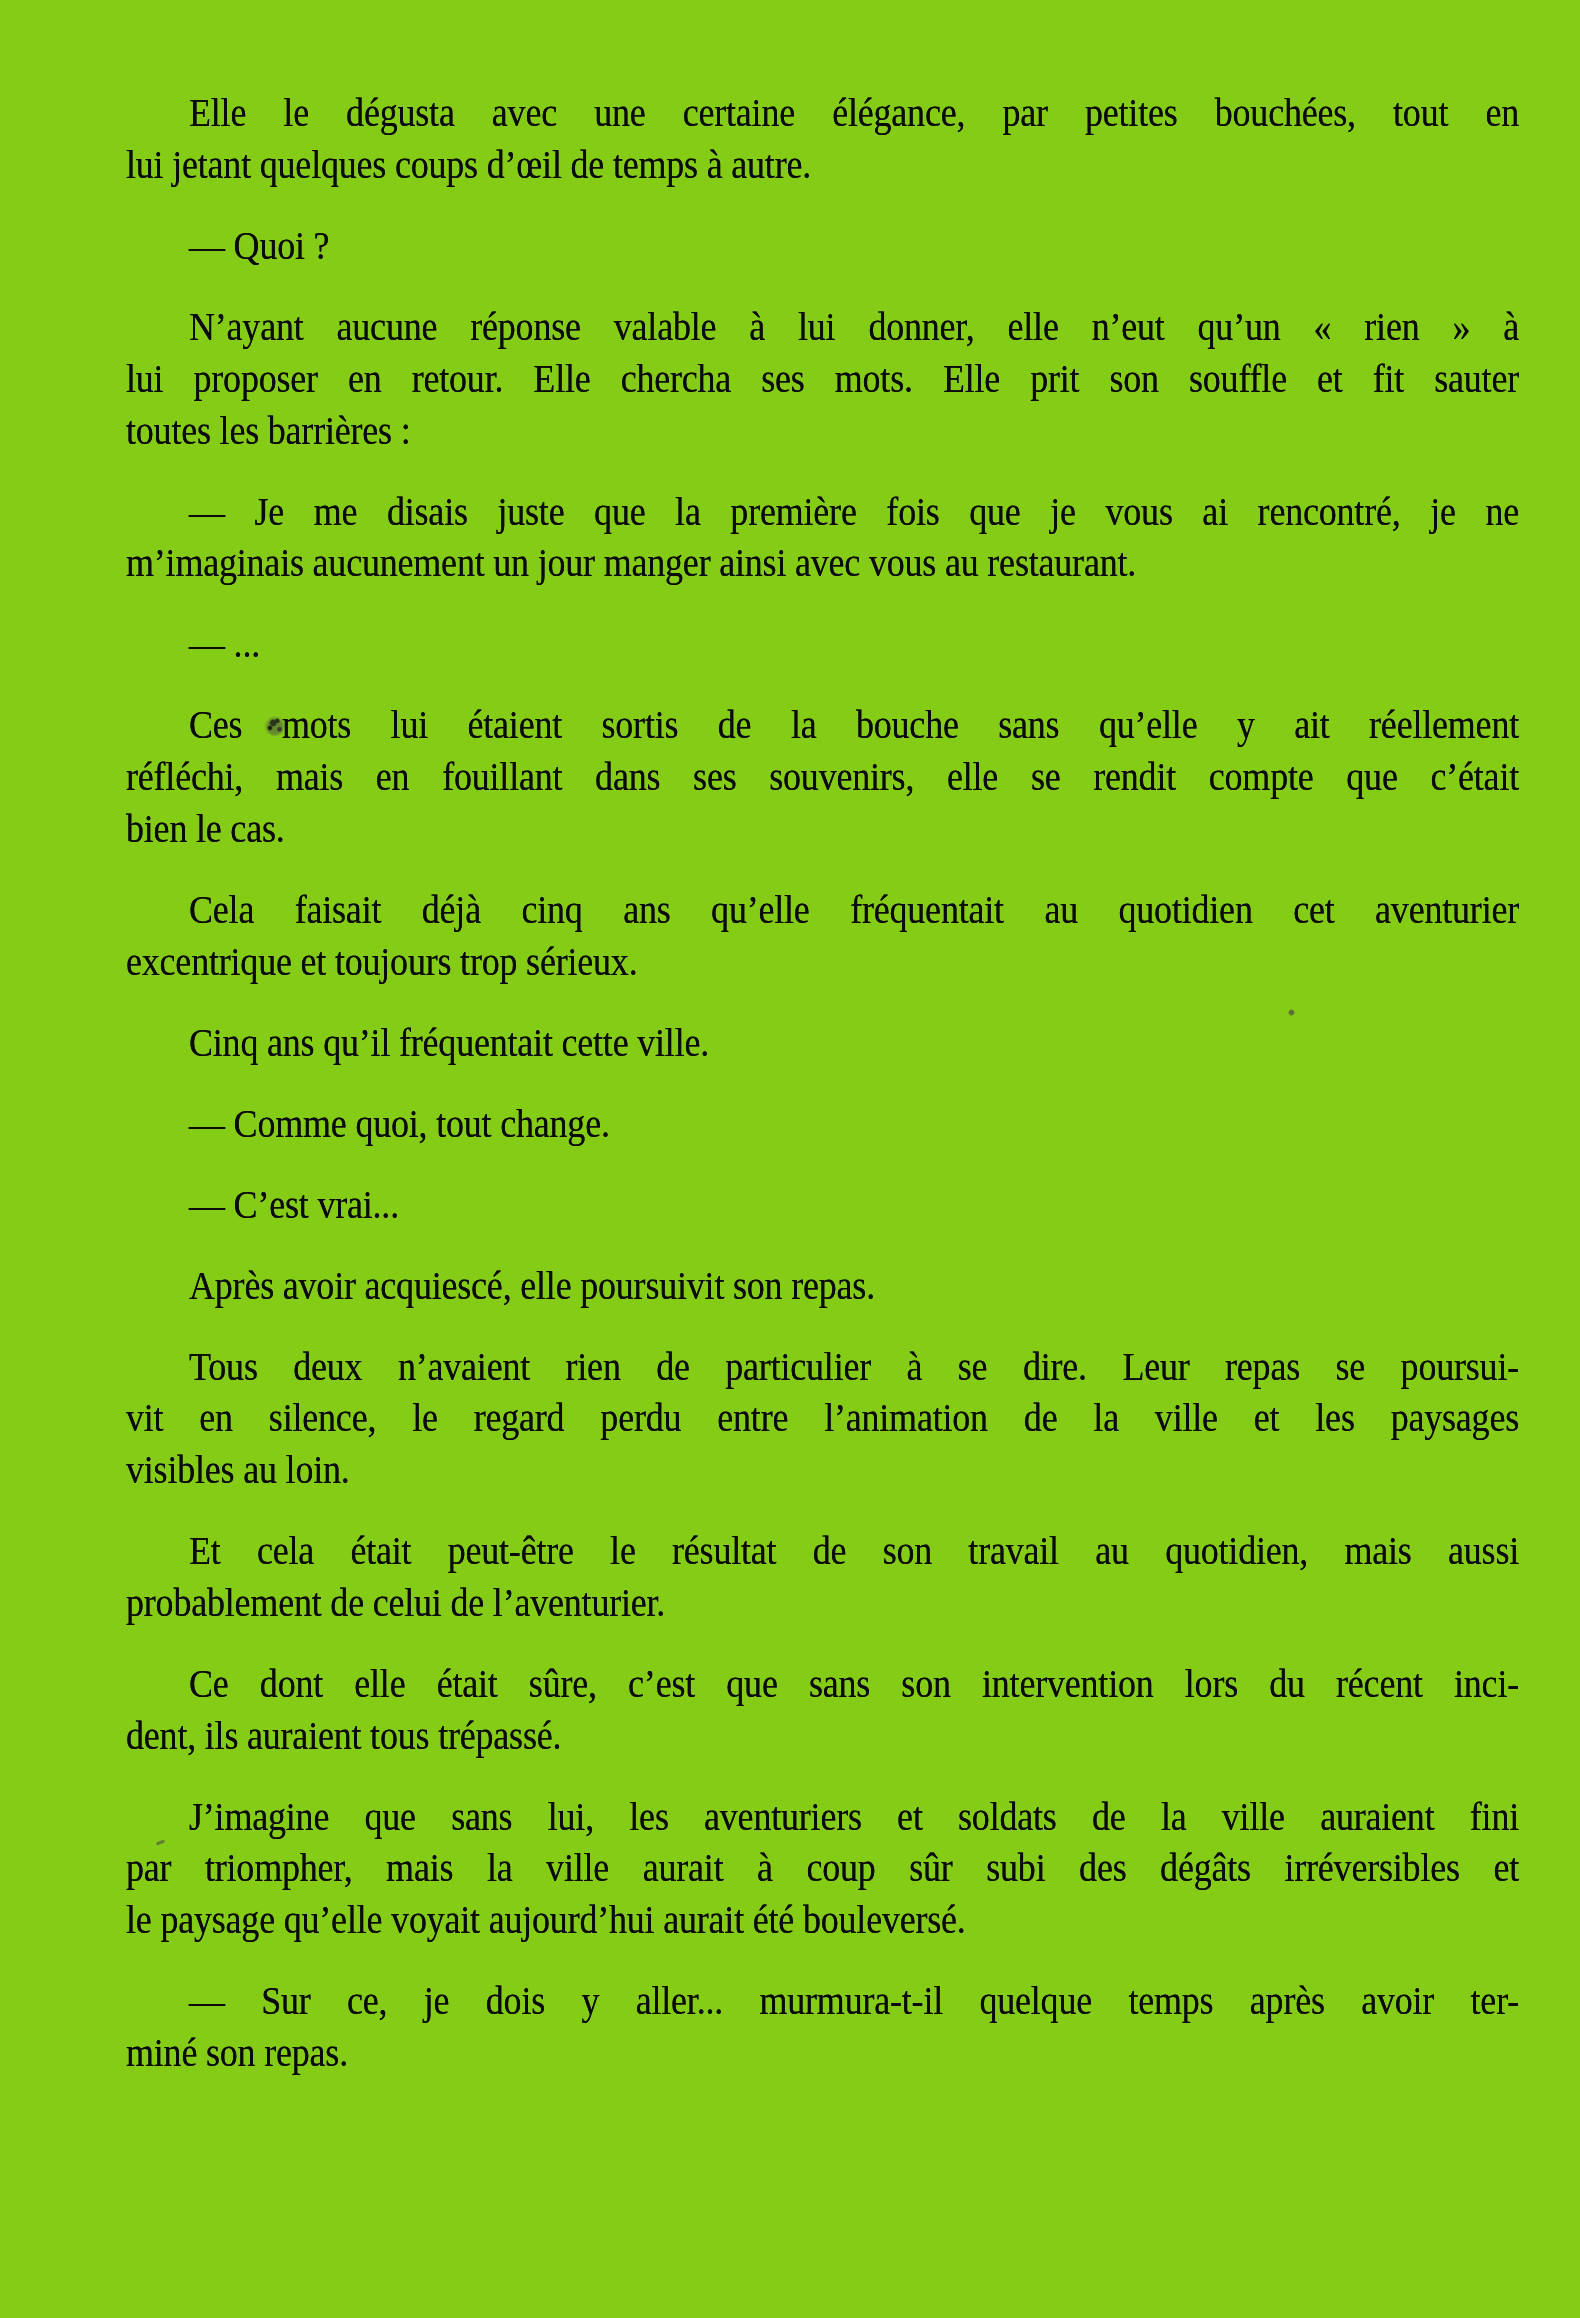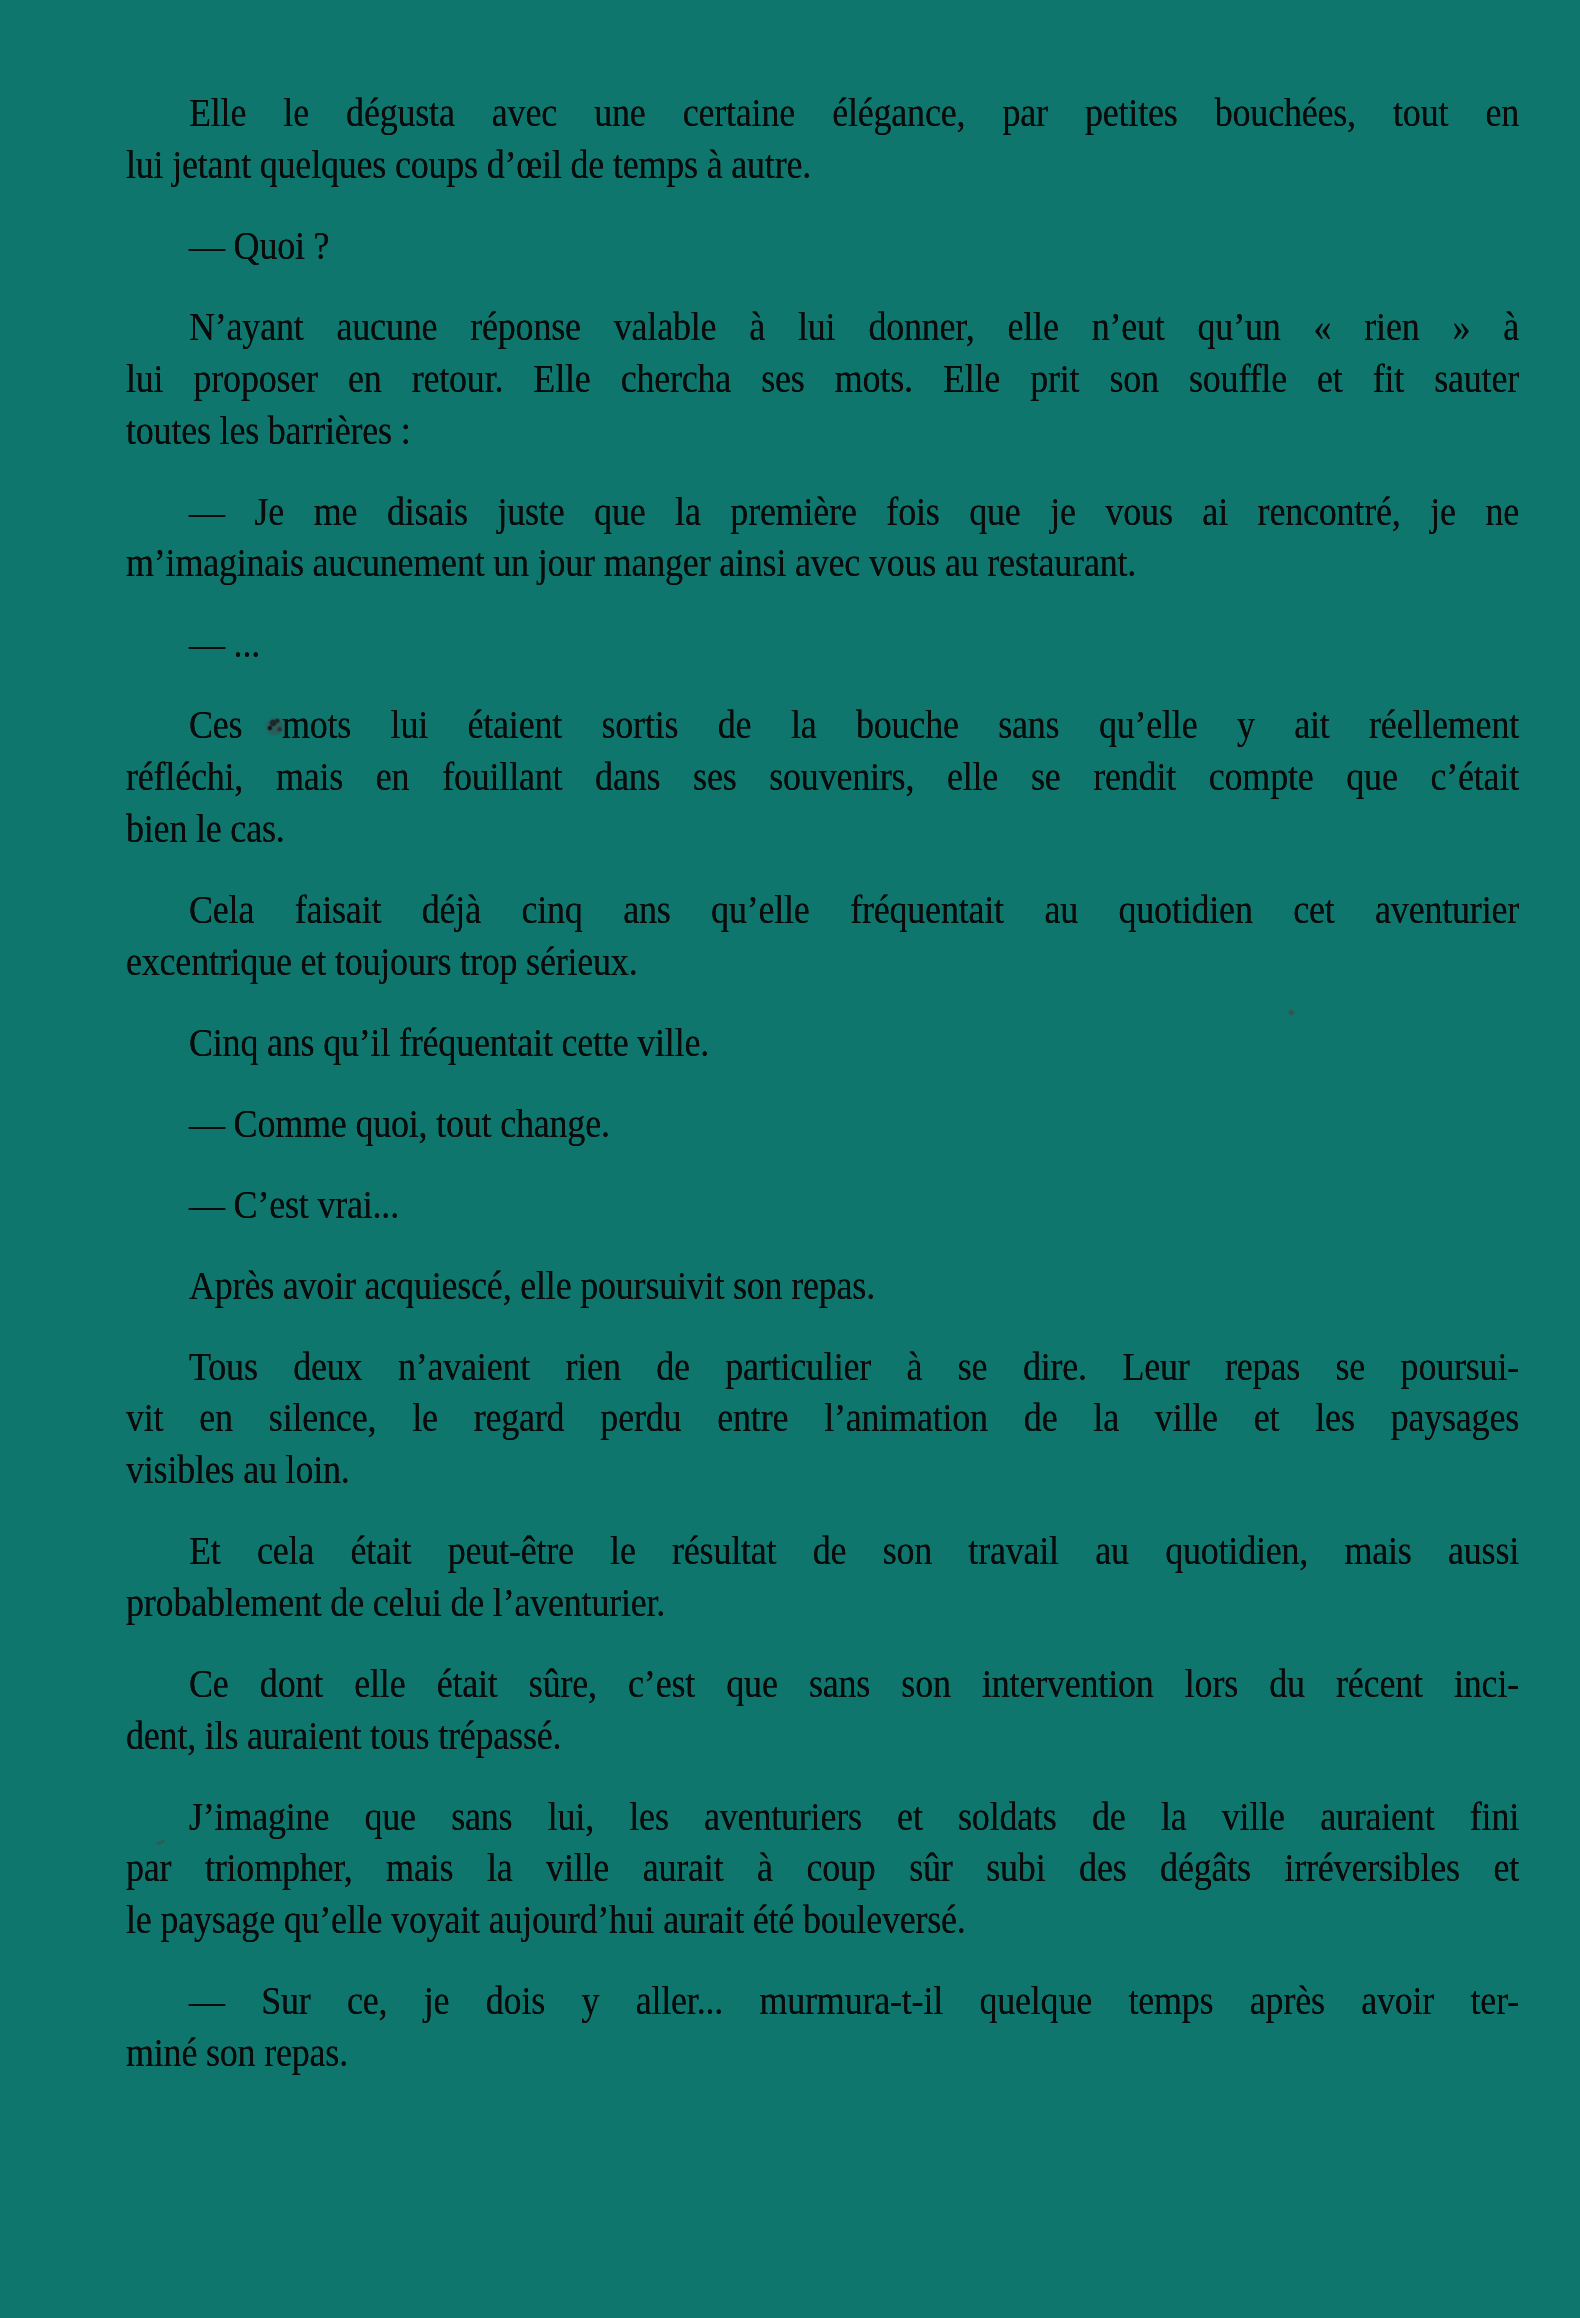--- a/index.html
+++ b/index.html
@@ -4,21 +4,21 @@
 <style>
   html, body {
     margin: 0;
     padding: 0;
     background: #ffffff;
   }
   .page {
     position: relative;
     width: 1581px;
     height: 2319px;
-    background: #0f766e;
+    background: #84cc16;
     overflow: hidden;
     font-family: "Liberation Serif", "DejaVu Serif", serif;
     color: #0b0b0b;
   }
   .text-block {
     position: absolute;
     left: 126px;
     top: 87px;
     width: 1393px;
     transform: scaleY(1.125);        

